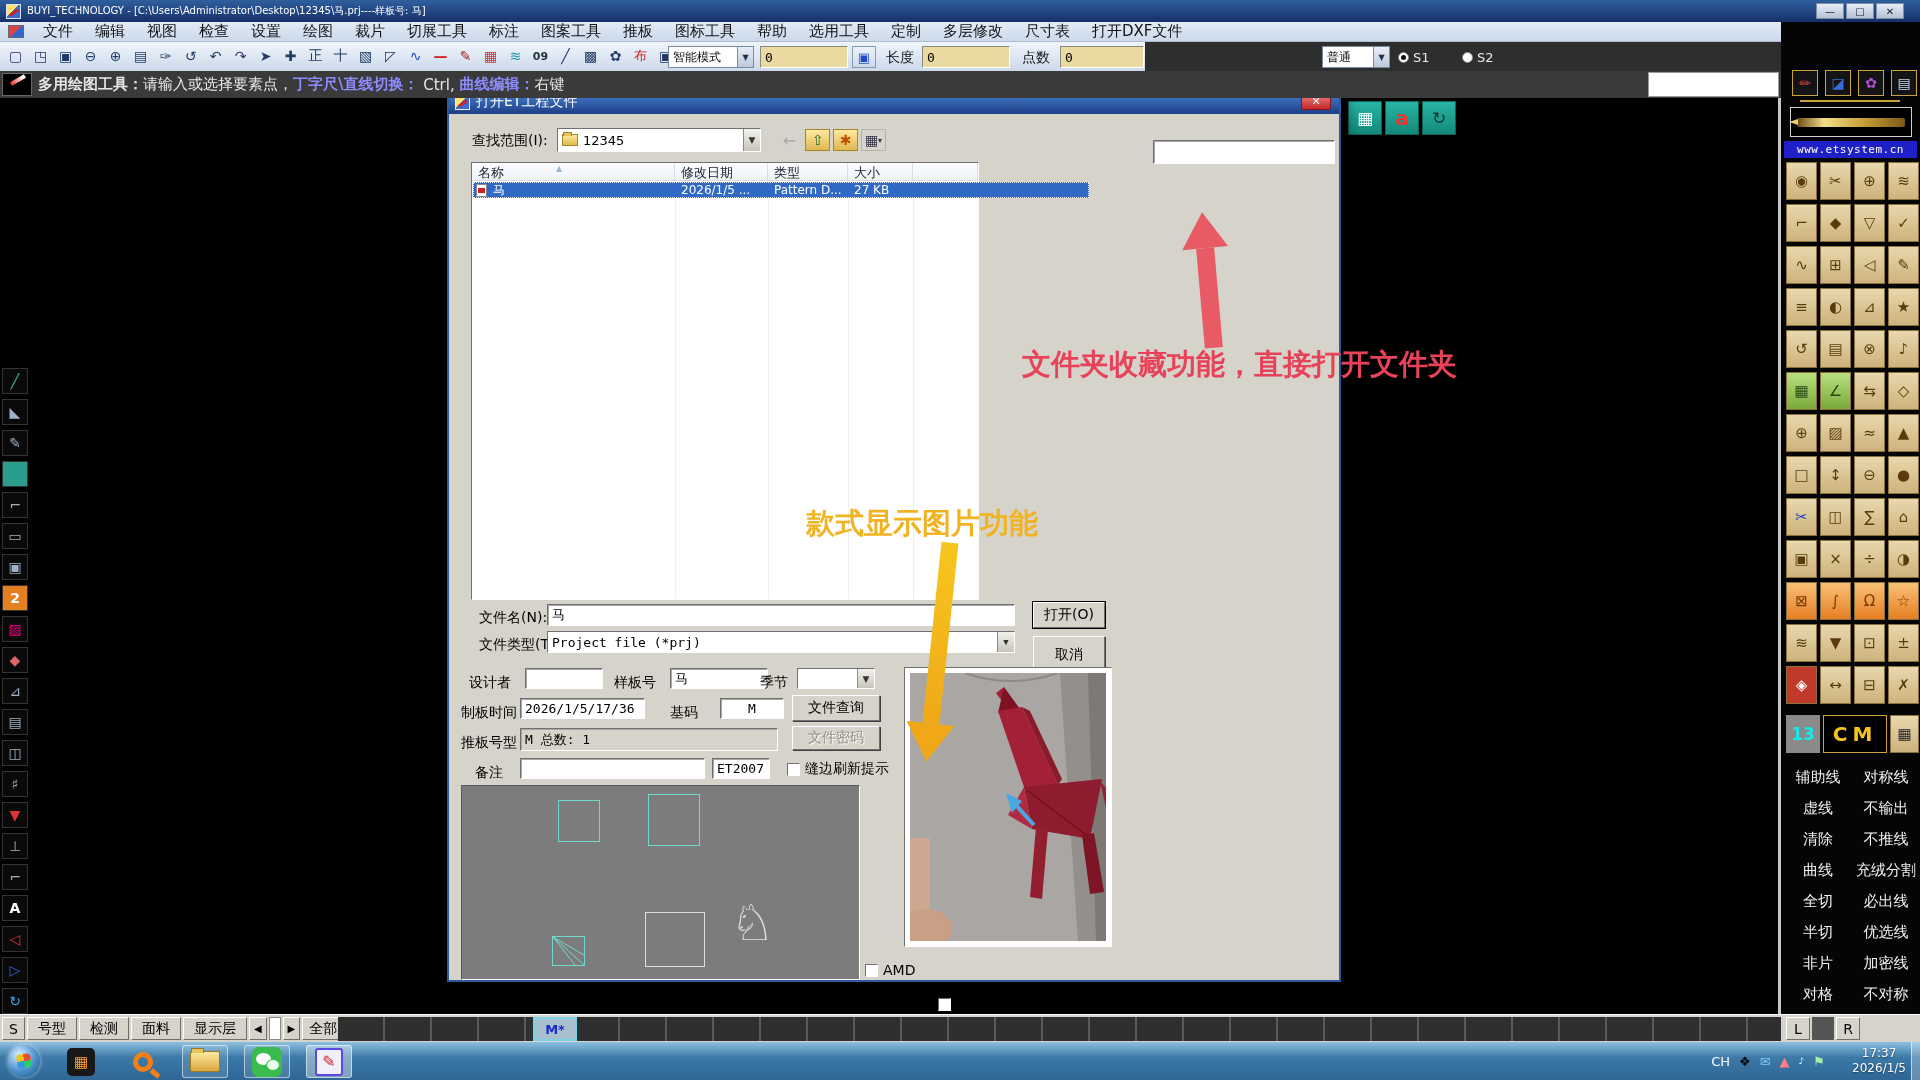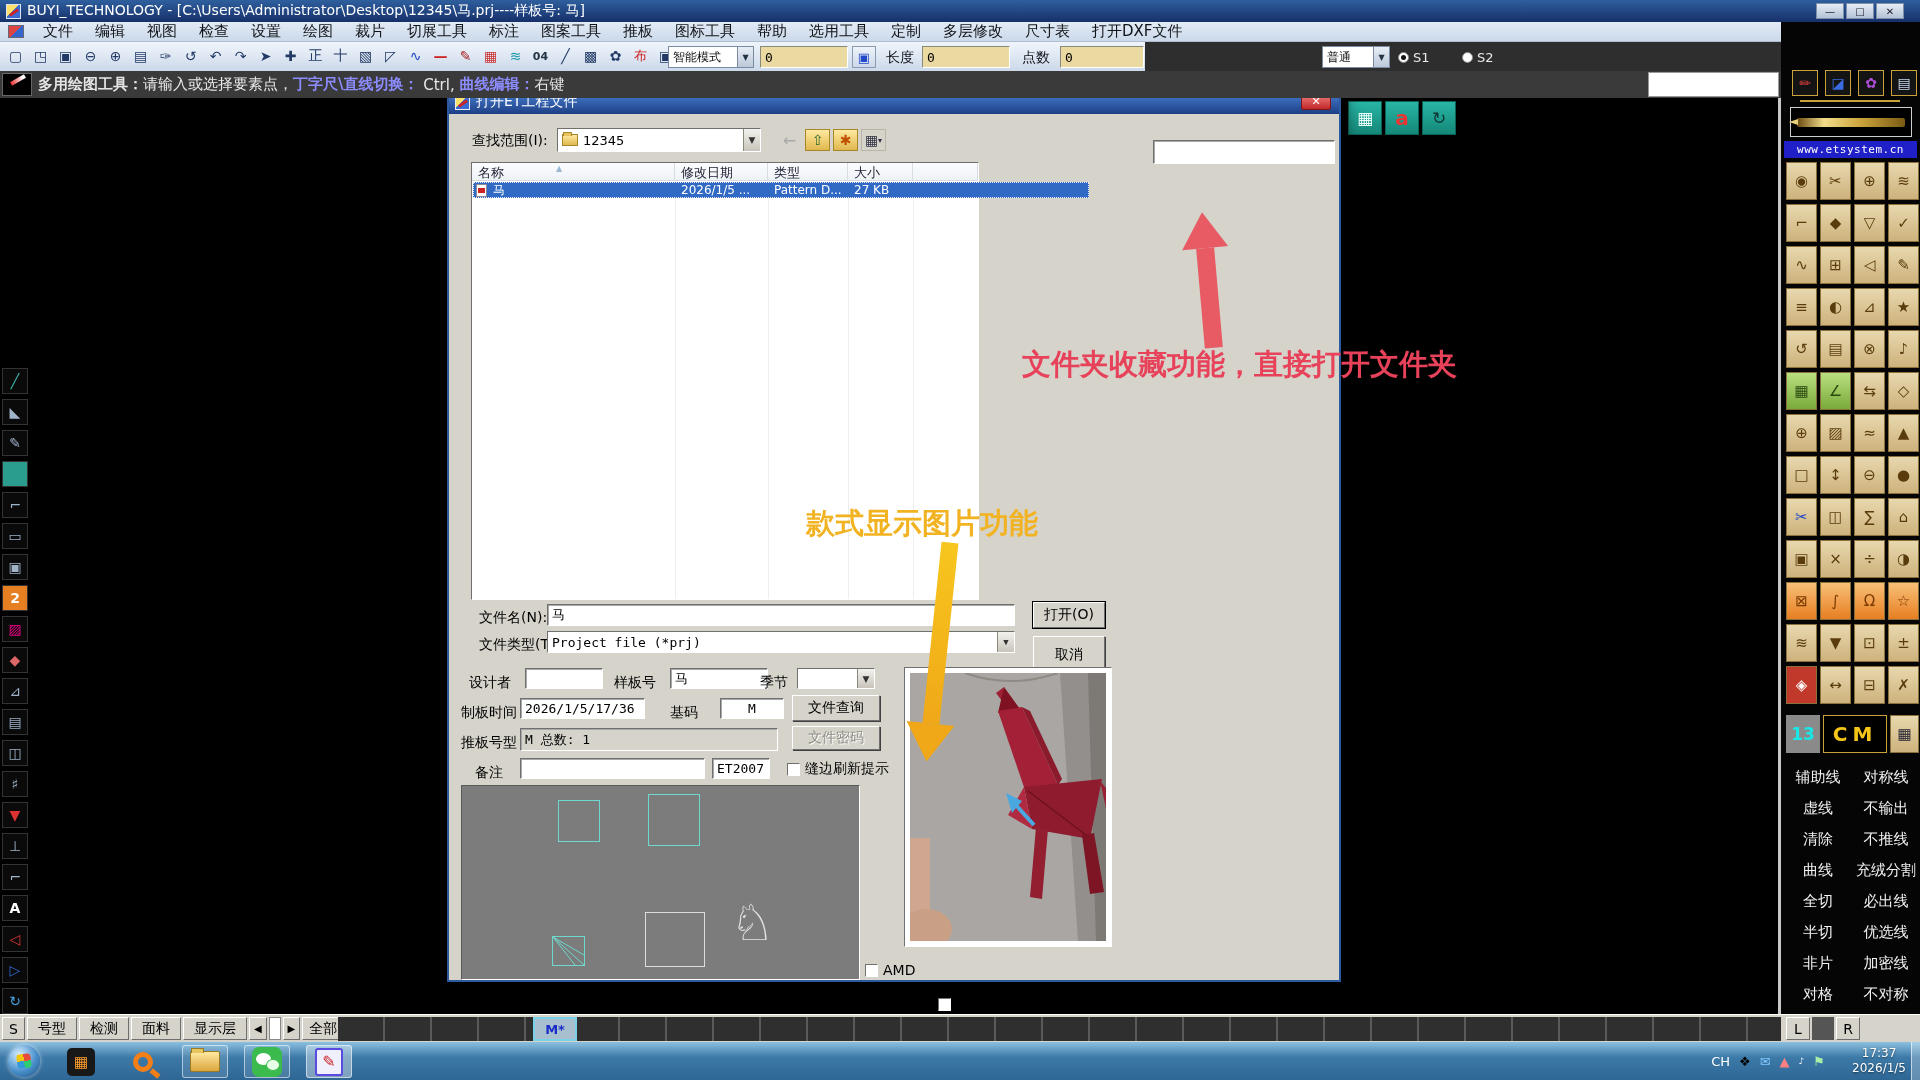--- a/index.html
+++ b/index.html
@@ -2,21 +2,21 @@
 <html><head>
 <meta charset="utf-8">
 <style>
 *{margin:0;padding:0;box-sizing:border-box}
 html,body{width:1920px;height:1080px;overflow:hidden;font-family:"DejaVu Sans","Liberation Sans",sans-serif;background:#000}
 .abs{position:absolute}
 
 #titlebar{left:0;top:0;width:1920px;height:22px;background:linear-gradient(#2f5f9e,#16306a);display:flex;align-items:center;z-index:30}
 #titlebar .appicon{width:15px;height:15px;margin:0 6px;background:linear-gradient(135deg,#ffe26b 0 45%,#3a6ad4 45%);border:1px solid #dce4f0;position:relative}
 #titlebar .appicon::after{content:"";position:absolute;left:2px;top:6px;width:10px;height:3px;background:#c22;transform:rotate(-35deg)}
-#titlebar .ttext{color:#fff;font-size:14px;white-space:nowrap}
+#titlebar .ttext{color:#fff;font-size:10px;white-space:nowrap}
 .winbtns{position:absolute;right:16px;top:3px;display:flex;gap:2px}
 .winbtn{width:28px;height:16px;background:linear-gradient(#e6edf6,#b3c2d6);border:1px solid #7e90a8;color:#223;font-size:10px;display:flex;align-items:center;justify-content:center}
 
 #menubar{left:0;top:22px;width:1781px;height:20px;background:linear-gradient(#e3ebf6,#cbd9ea);display:flex;align-items:center;z-index:20;border-bottom:1px solid #aebdcf}
 #menubar .mdiicon{width:16px;height:13px;margin:0 8px;background:linear-gradient(135deg,#d44 0 50%,#36c 50%);border:1px solid #667}
 .menu-item{font-size:15px;color:#101418;padding:0 11px;height:20px;display:flex;align-items:center}
 
 #toolbar{left:0;top:42px;width:1781px;height:29px;background:linear-gradient(#f0f5fb,#ccd9ea);z-index:20}
 #tb-icons{position:absolute;left:4px;top:3px;display:flex;gap:2px}
 #tb-icons span{width:23px;height:22px;font-size:14px;color:#223a66;display:flex;align-items:center;justify-content:center}
@@ -232,21 +232,21 @@
       <span>✚</span>
       <span>正</span>
       <span>十</span>
       <span>▧</span>
       <span>◸</span>
       <span>∿</span>
       <span>—</span>
       <span>✎</span>
       <span>▦</span>
       <span>≋</span>
-      <span>04</span>
+      <span>09</span>
       <span>╱</span>
       <span>▩</span>
       <span>✿</span>
       <span>布</span>
       <span>▣</span>
     </div>
   <div class="combo abs" style="left:668px;top:4px;width:86px;height:22px;padding-left:4px">
     <span>智能模式</span>
     <span class="caret">▼</span>
   </div>

